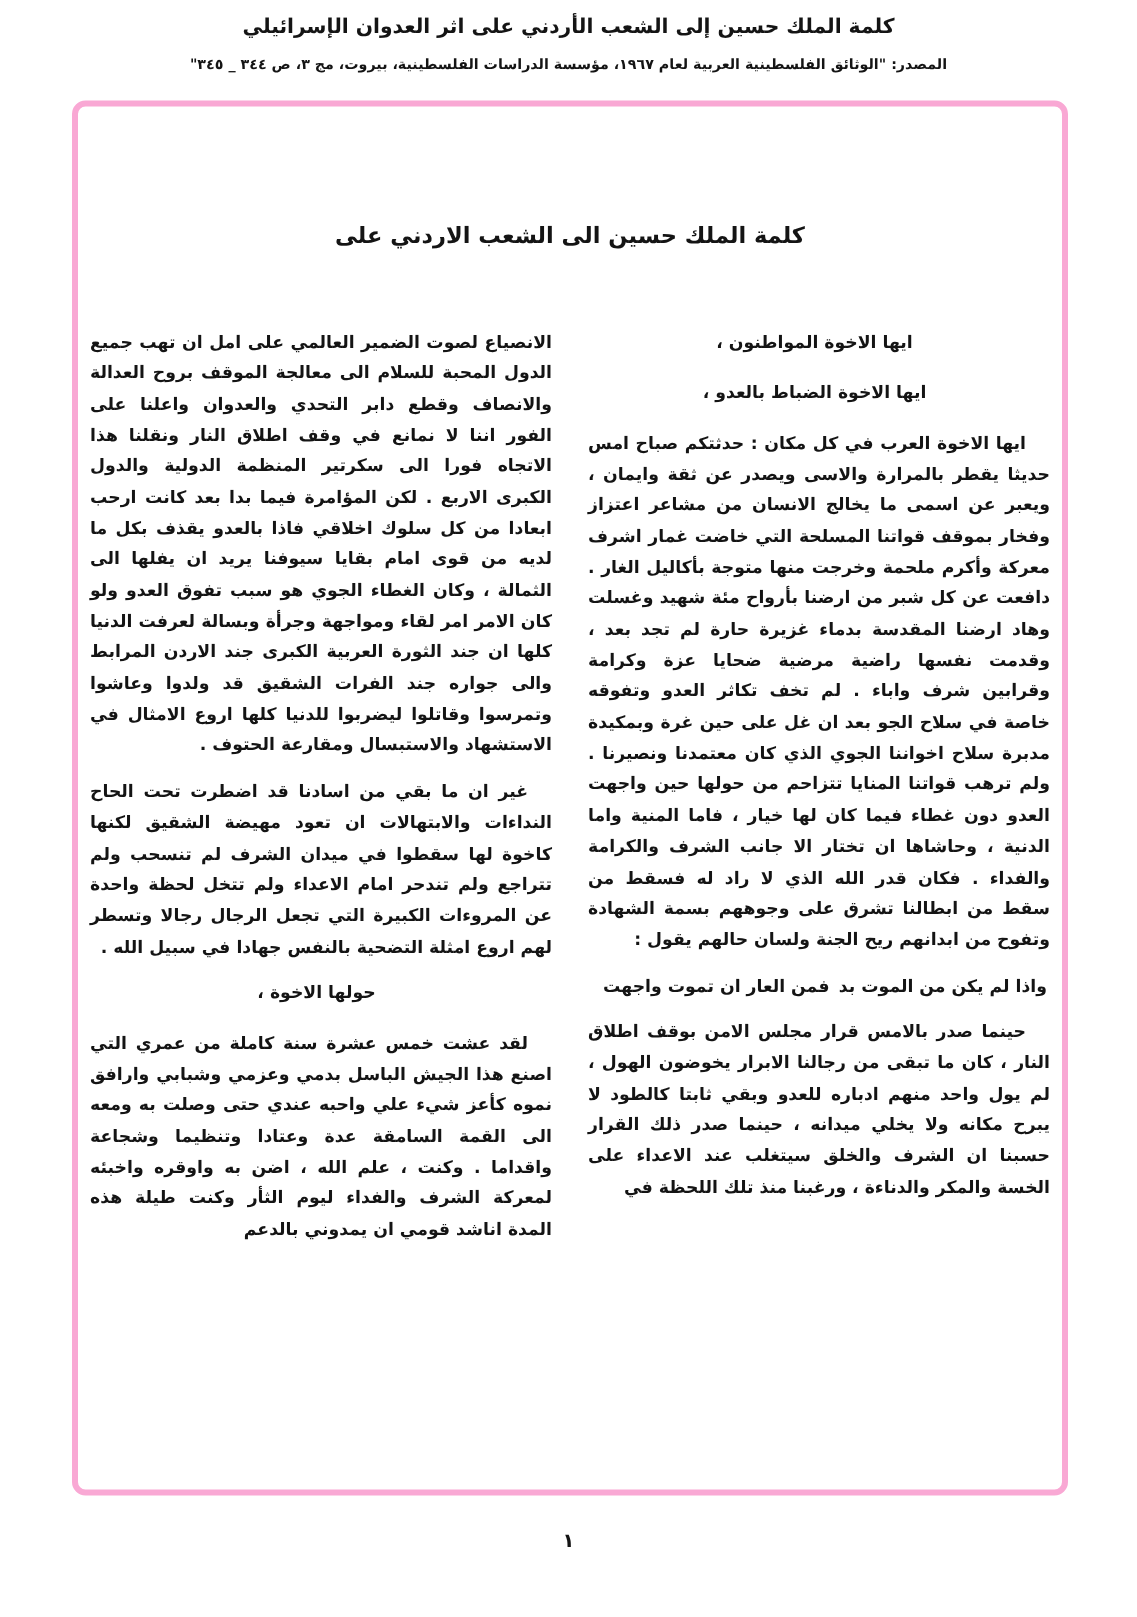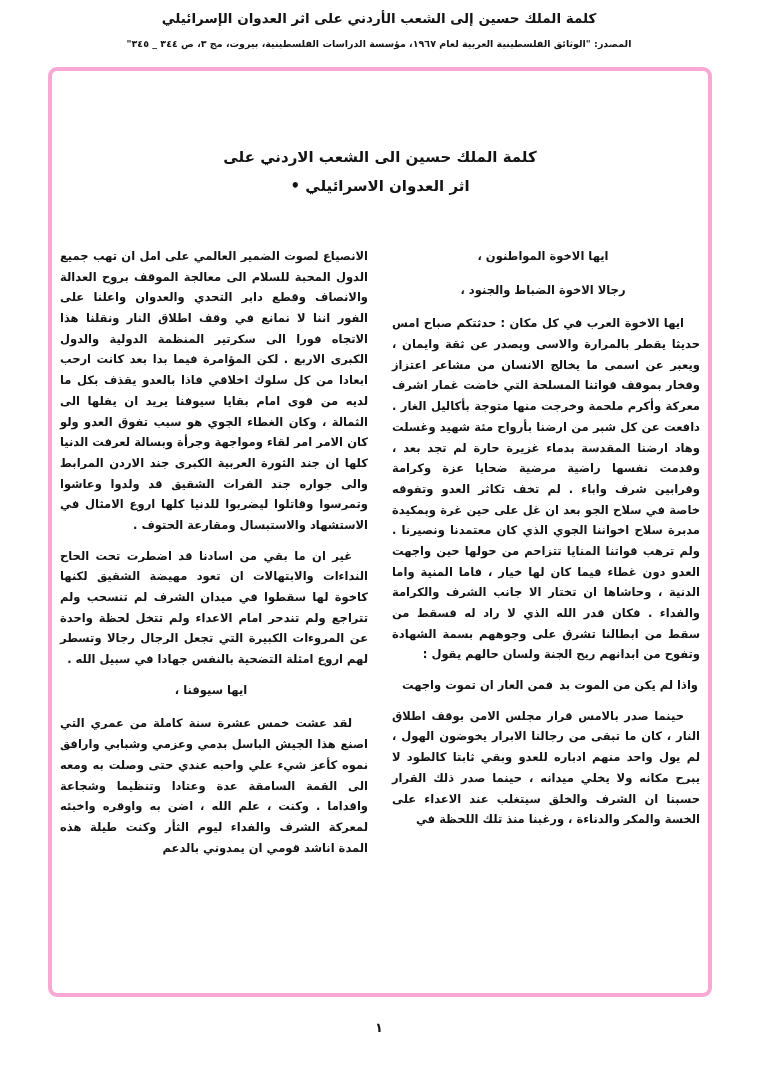--- a/index.html
+++ b/index.html
@@ -72,43 +72,42 @@
 
 <div class="page">
 
   <div class="hdr-title">كلمة الملك حسين إلى الشعب الأردني على اثر العدوان الإسرائيلي</div>
   <div class="hdr-source">المصدر: "الوثائق الفلسطينية العربية لعام ١٩٦٧، مؤسسة الدراسات الفلسطينية، بيروت، مج ٣، ص ٣٤٤ _ ٣٤٥"</div>
 
   <div class="frame">
 
     <div class="doc-title">
       <div>كلمة الملك حسين الى الشعب الاردني على</div>
-      <div>اثر العدوان الاسرائيلي •</div>
     </div>
 
     <div class="doc-dates">
     </div>
 
     <div class="columns">
 
       <div class="col">
         <p class="salutation">ايها الاخوة المواطنون ،</p>
-        <p class="salutation">رجالا الاخوة الضباط والجنود ،</p>
+        <p class="salutation">ايها الاخوة الضباط بالعدو ،</p>
         <p>ايها الاخوة العرب في كل مكان : حدثتكم صباح امس حديثا يقطر بالمرارة والاسى ويصدر عن ثقة وايمان ، ويعبر عن اسمى ما يخالج الانسان من مشاعر اعتزاز وفخار بموقف قواتنا المسلحة التي خاضت غمار اشرف معركة وأكرم ملحمة وخرجت منها متوجة بأكاليل الغار . دافعت عن كل شبر من ارضنا بأرواح مئة شهيد وغسلت وهاد ارضنا المقدسة بدماء غزيرة حارة لم تجد بعد ، وقدمت نفسها راضية مرضية ضحايا عزة وكرامة وقرابين شرف واباء . لم تخف تكاثر العدو وتفوقه خاصة في سلاح الجو بعد ان غل على حين غرة وبمكيدة مدبرة سلاح اخواننا الجوي الذي كان معتمدنا ونصيرنا . ولم ترهب قواتنا المنايا تتزاحم من حولها حين واجهت العدو دون غطاء فيما كان لها خيار ، فاما المنية واما الدنية ، وحاشاها ان تختار الا جانب الشرف والكرامة والفداء . فكان قدر الله الذي لا راد له فسقط من سقط من ابطالنا تشرق على وجوههم بسمة الشهادة وتفوح من ابدانهم ريح الجنة ولسان حالهم يقول :</p>
         <div class="verse">
           <span>واذا لم يكن من الموت بد</span>
           <span>فمن العار ان تموت واجهت</span>
         </div>
         <p>حينما صدر بالامس قرار مجلس الامن بوقف اطلاق النار ، كان ما تبقى من رجالنا الابرار يخوضون الهول ، لم يول واحد منهم ادباره للعدو وبقي ثابتا كالطود لا يبرح مكانه ولا يخلي ميدانه ، حينما صدر ذلك القرار حسبنا ان الشرف والخلق سيتغلب عند الاعداء على الخسة والمكر والدناءة ، ورغبنا منذ تلك اللحظة في</p>
       </div>
 
       <div class="col">
         <p class="no-indent">الانصياع لصوت الضمير العالمي على امل ان تهب جميع الدول المحبة للسلام الى معالجة الموقف بروح العدالة والانصاف وقطع دابر التحدي والعدوان واعلنا على الفور اننا لا نمانع في وقف اطلاق النار ونقلنا هذا الاتجاه فورا الى سكرتير المنظمة الدولية والدول الكبرى الاربع . لكن المؤامرة فيما بدا بعد كانت ارحب ابعادا من كل سلوك اخلاقي فاذا بالعدو يقذف بكل ما لديه من قوى امام بقايا سيوفنا يريد ان يفلها الى الثمالة ، وكان الغطاء الجوي هو سبب تفوق العدو ولو كان الامر امر لقاء ومواجهة وجرأة وبسالة لعرفت الدنيا كلها ان جند الثورة العربية الكبرى جند الاردن المرابط والى جواره جند الفرات الشقيق قد ولدوا وعاشوا وتمرسوا وقاتلوا ليضربوا للدنيا كلها اروع الامثال في الاستشهاد والاستبسال ومقارعة الحتوف .</p>
         <p>غير ان ما بقي من اسادنا قد اضطرت تحت الحاح النداءات والابتهالات ان تعود مهيضة الشقيق لكنها كاخوة لها سقطوا في ميدان الشرف لم تنسحب ولم تتراجع ولم تندحر امام الاعداء ولم تتخل لحظة واحدة عن المروءات الكبيرة التي تجعل الرجال رجالا وتسطر لهم اروع امثلة التضحية بالنفس جهادا في سبيل الله .</p>
-        <p class="salutation">ايها سيوفنا ،</p>
+        <p class="salutation">حولها الاخوة ،</p>
         <p>لقد عشت خمس عشرة سنة كاملة من عمري التي اصنع هذا الجيش الباسل بدمي وعزمي وشبابي وارافق نموه كأعز شيء علي واحبه عندي حتى وصلت به ومعه الى القمة السامقة عدة وعتادا وتنظيما وشجاعة واقداما . وكنت ، علم الله ، اضن به واوقره واخبئه لمعركة الشرف والفداء ليوم الثأر وكنت طيلة هذه المدة اناشد قومي ان يمدوني بالدعم</p>
       </div>
 
     </div>
   </div>
 
   <div class="page-number">١</div>
 
 </div>
 

